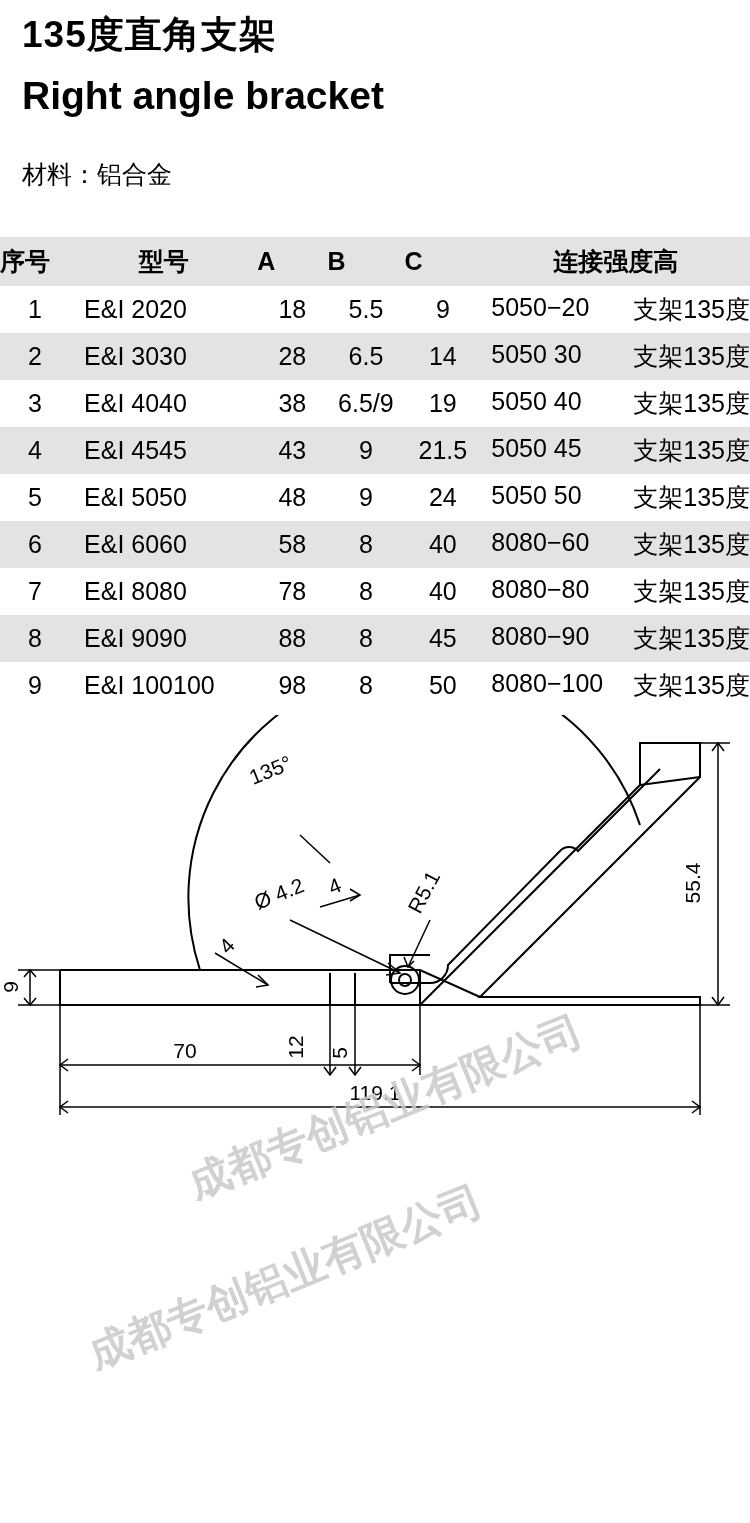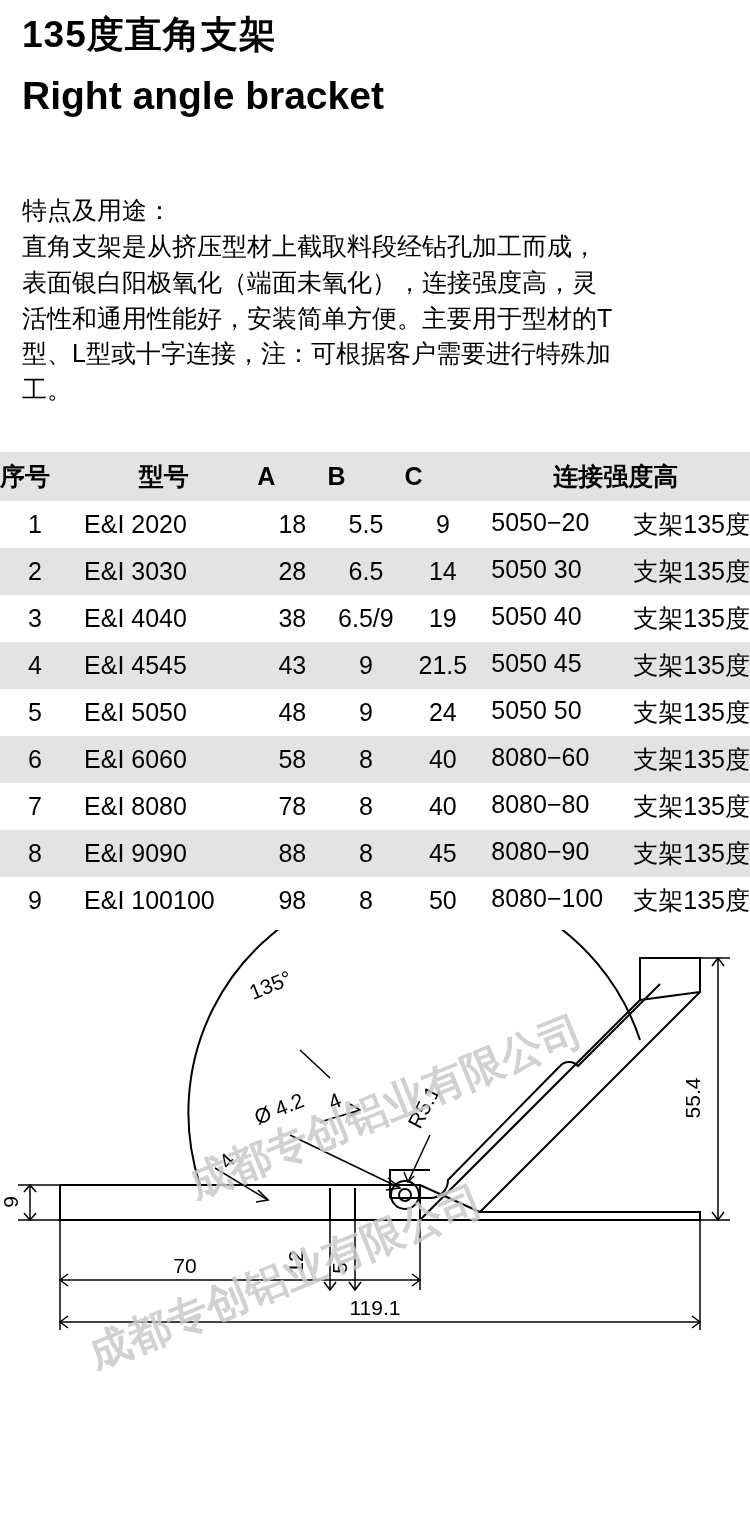--- a/index.html
+++ b/index.html
@@ -117,26 +117,23 @@
 <body>
 
 <div class="page">
 
   <div class="title-block">
     <div class="title-cn">135度直角支架</div>
     <div class="title-en">Right angle bracket</div>
   </div>
 
   <div class="material-block">
+    <div>材料：铝合金</div>
   </div>
 
-  <div class="features-block">
-    <div class="features-head">特点及用途：</div>
-    <div class="features-body">直角支架是从挤压型材上截取料段经钻孔加工而成，表面银白阳极氧化（端面未氧化），连接强度高，灵活性和通用性能好，安装简单方便。主要用于型材的T型、L型或十字连接，注：可根据客户需要进行特殊加工。</div>
-  </div>
 
   <table class="spec">
     <thead>
       <tr class="head">
         <th class="col-no">序号</th>
         <th class="col-model" style="text-align:center !important;padding-left:0 !important;">型号</th>
         <th class="col-a">A</th>
         <th class="col-b">B</th>
         <th class="col-c">C</th>
         <th class="col-order" style="text-align:center !important;padding-left:0 !important;">连接强度高</th>

